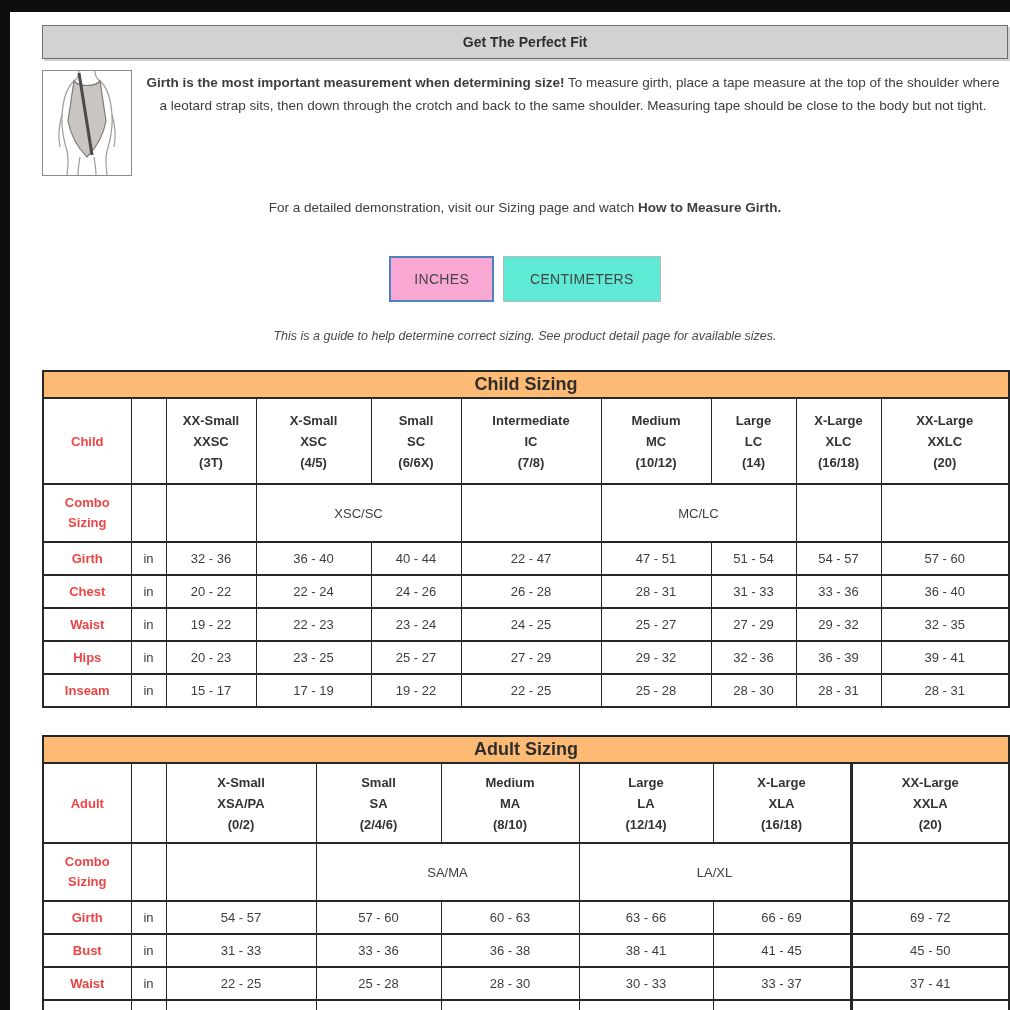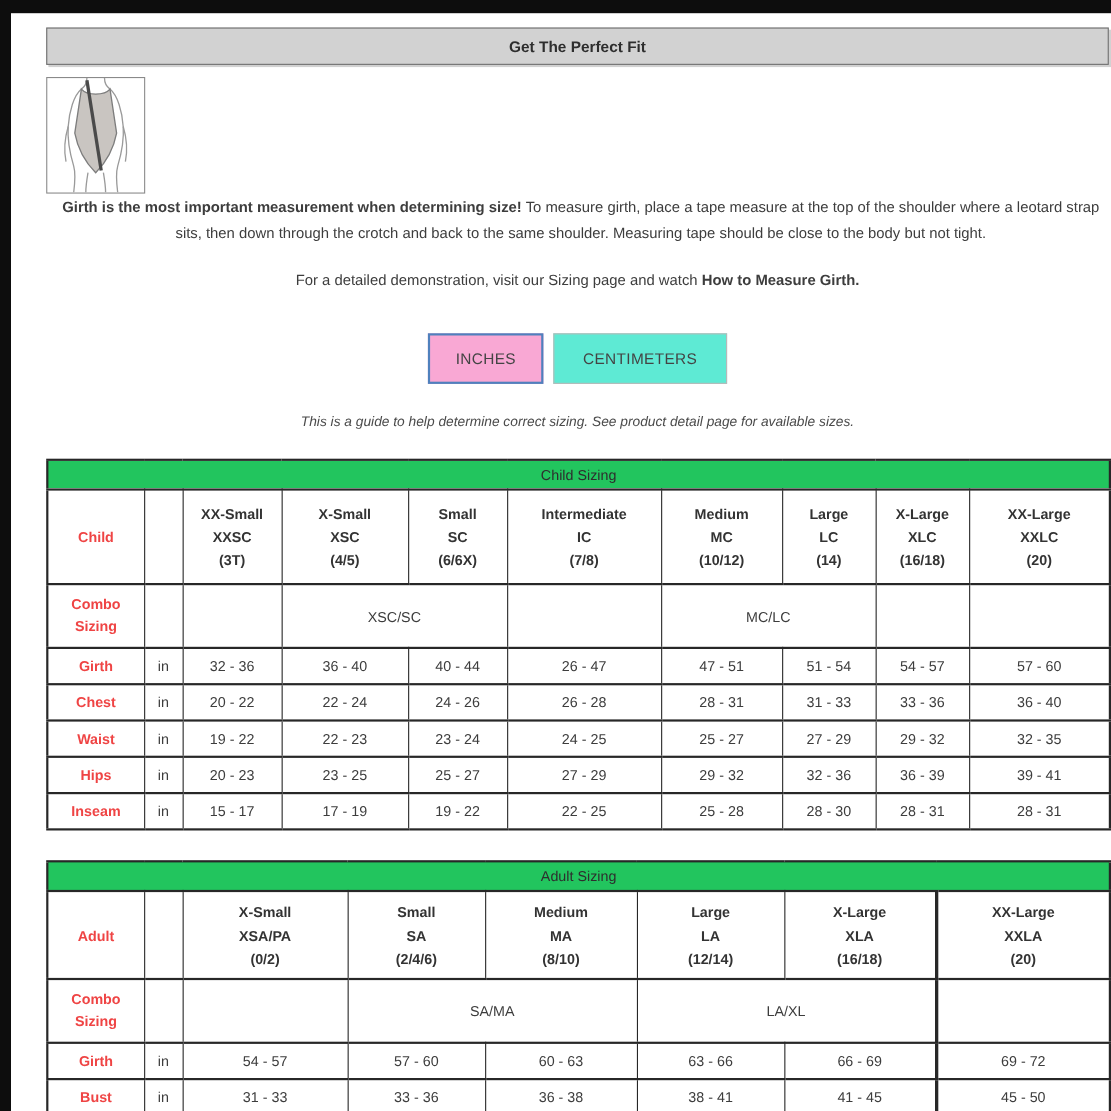--- a/index.html
+++ b/index.html
@@ -12,21 +12,21 @@
   .left-bar{position:absolute;top:0;left:0;width:10px;height:1010px;background:#0d0d0d;}
   .content{position:absolute;left:42px;top:12px;width:966px;}
 
   .page-title-bar{
     margin-top:13px;background:#d2d2d2;border:1px solid #6e6e6e;
     box-shadow:2px 2px 0 rgba(0,0,0,.18);
     text-align:center;font-weight:bold;font-size:14px;color:#2e2e2e;
     padding:8px 0;
   }
 
-  .intro-row{display:flex;margin-top:11px;align-items:flex-start;flex-direction:column;}
+  .intro-row{display:flex;margin-top:11px;align-items:flex-start;}
   .figure-box{width:88px;height:104px;border:1px solid #8a8a8a;flex:none;background:#fff;}
   .figure-box svg{display:block;width:100%;height:100%;}
   .intro-text{flex:1;text-align:center;font-size:13.5px;line-height:23px;padding:1px 4px 0 10px;}
 
   .demo-line{text-align:center;margin-top:24px;font-size:13.5px;}
 
   .unit-buttons{display:flex;justify-content:center;align-items:center;margin-top:41px;}
   .btn{font-size:14px;color:#444;letter-spacing:.3px;cursor:pointer;
        font-family:"Liberation Sans", sans-serif;}
   .btn-inches{background:#f9a8d4;border:2px solid #4f81bd;padding:13px 23px;}
@@ -37,21 +37,21 @@
   table.size-table{
     border-collapse:collapse;table-layout:fixed;width:966px;margin-top:27px;
     border:2px solid #272727;
   }
   .size-table td,.size-table th{
     border:1px solid #272727;border-top-width:2px;border-bottom-width:2px;
     text-align:center;vertical-align:middle;font-size:13px;padding:0;color:#3d3d3d;
     overflow:hidden;
   }
   .size-table .tbl-title{
-    background:#22c55e;font-weight:normal;font-size:13px;color:#2e2e2e;height:25px;
+    background:#fdba74;font-weight:bold;font-size:18px;color:#2e2e2e;height:25px;
   }
   .size-table .lbl{font-weight:bold;color:#ef4444;}
   .size-table .head-cell div{line-height:21px;font-weight:bold;color:#333;}
   .size-table .combo-row td{height:56px;font-size:13px;}
   .size-table .combo-row .lbl{line-height:20px;}
   .size-table .data-row td{height:31px;}
   .size-table td.thick-left{border-left-width:3px;}
 </style>
 </head>
 <body>
@@ -166,21 +166,21 @@
           <td colspan="2">MC/LC</td>
           <td colspan="1"></td>
           <td colspan="1"></td>
         </tr>
         <tr class="data-row">
           <td class="lbl">Girth</td>
           <td>in</td>
           <td>32 - 36</td>
           <td>36 - 40</td>
           <td>40 - 44</td>
-          <td>26 - 47</td>
+          <td>22 - 47</td>
           <td>47 - 51</td>
           <td>51 - 54</td>
           <td>54 - 57</td>
           <td>57 - 60</td>
         </tr>
         <tr class="data-row">
           <td class="lbl">Chest</td>
           <td>in</td>
           <td>20 - 22</td>
           <td>22 - 24</td>

